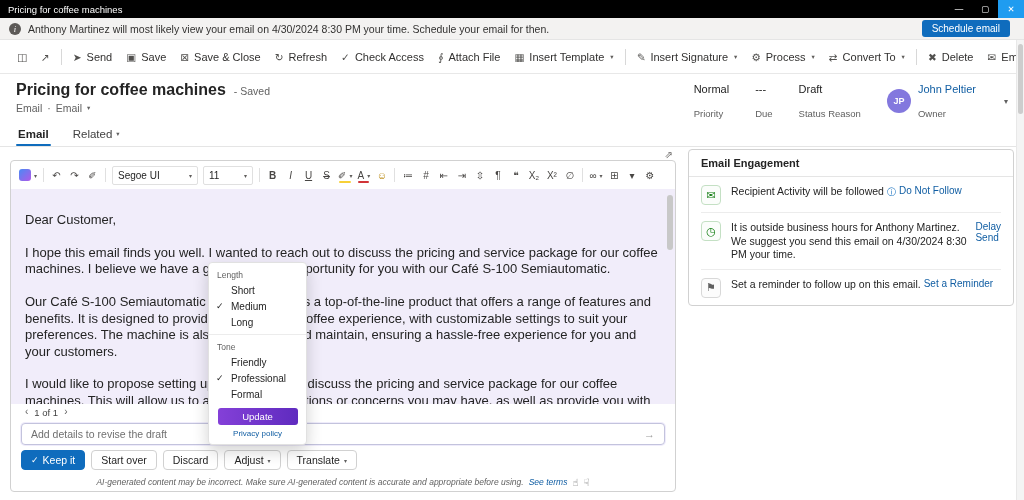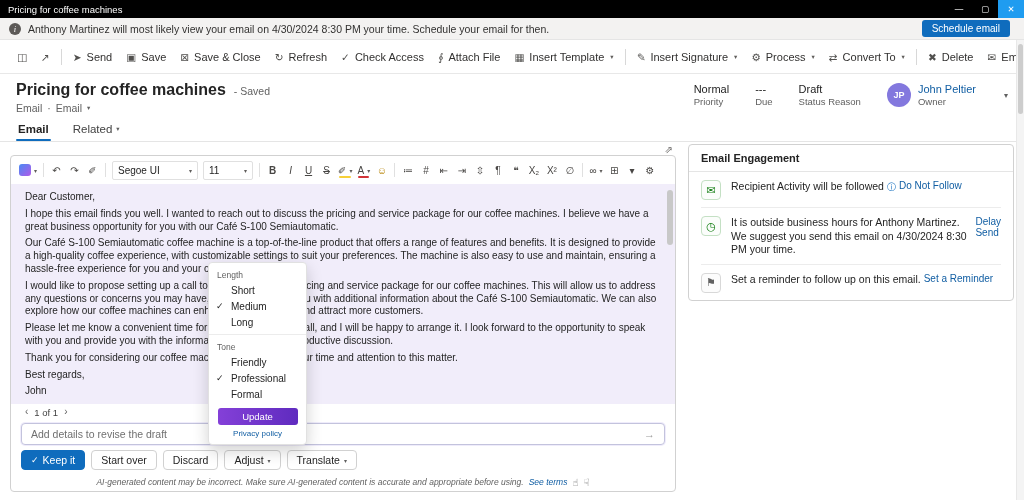--- a/index.html
+++ b/index.html
@@ -29,21 +29,21 @@
   .cmd-chev { font-size:6.5px; color:#605e5c; margin-left:1px; }
 
   
   .rec-header { padding:7px 16px 3px; display:flex; align-items:flex-start; flex:none; }
   .rh-title-row { display:flex; align-items:baseline; }
   .rh-title { font-size:16px; font-weight:700; color:#242424; }
   .saved { font-size:10.5px; color:#616161; margin-left:8px; }
   .rh-crumb { font-size:10.5px; color:#616161; margin-top:3px; display:flex; gap:5px; align-items:center; }
   .crumb-chev { font-size:6.5px; color:#616161; }
   .rh-right { margin-left:auto; display:flex; gap:26px; align-items:center; padding-top:2px; }
-  .fieldg { display:flex; flex-direction:column; gap:1px; }
+  .fieldg { display:flex; flex-direction:column; gap:13px; }
   .fieldv { font-size:11px; color:#242424; }
   .fieldl { font-size:9.5px; color:#616161; }
   .owner { display:flex; gap:7px; align-items:center; }
   .avatar { width:24px; height:24px; border-radius:50%; background:#8378de; color:#fff; font-size:9px; font-weight:700; display:flex; align-items:center; justify-content:center; flex:none; }
   .owner .fieldv { color:#115ea3; }
   .hdr-chev { font-size:8px; color:#616161; margin-left:2px; }
 
   
   .tabs { padding:0 16px; display:flex; gap:20px; border-bottom:1px solid #e5e5e5; height:25px; align-items:flex-end; flex:none; }
   .tab { font-size:11.5px; color:#424242; padding:0 2px 6px; position:relative; display:flex; gap:4px; align-items:center; }
@@ -67,21 +67,21 @@
   .ft-btn.st { text-decoration:line-through; }
   .ft-btn.emoji { color:#b8860b; }
   .ft-bar { position:absolute; left:3px; right:3px; bottom:2px; height:2.5px; border-radius:1px; }
   .ft-div { width:1px; height:14px; background:#e0e0e0; margin:0 3px; flex:none; }
   .ft-select { border:1px solid #e0e0e0; border-radius:2px; height:19px; display:inline-flex; align-items:center; justify-content:space-between; font-size:10px; color:#242424; padding:0 5px; margin:0 2px; }
   .ft-chev { font-size:6px; color:#605e5c; margin-left:3px; }
   .copilot-gem { width:12px; height:12px; border-radius:3px; background:linear-gradient(135deg,#4a8af4,#b05ae8); display:inline-block; }
 
   
   .email-body { flex:1; background:#f1edfa; padding:7px 14px 0; overflow:hidden; position:relative; min-height:0; }
-  .para { font-size:10px; line-height:1.28; color:#242424; margin:0 0 4px; }
+  .para { font-size:13px; line-height:1.28; color:#242424; margin:16px 0 4px; }
   .body-scroll-thumb { position:absolute; top:6px; right:2px; width:6px; height:55px; background:#c8c8c8; border-radius:3px; }
 
   .pager { height:16px; display:flex; align-items:center; gap:6px; padding:0 14px; font-size:9.5px; color:#424242; flex:none; }
   .pchev { font-size:10px; color:#616161; line-height:1; }
 
   .revise-row { padding:3px 10px 2px; flex:none; }
   .revise-input { height:22px; border:1px solid #c3c3dd; border-radius:4px; box-shadow:0 0 0 1px rgba(120,100,220,.12); display:flex; align-items:center; justify-content:space-between; padding:0 9px; font-size:10.5px; color:#707070; background:#fff; }
   .send-arrow { color:#9a9a9a; font-size:11px; }
 
   .action-row { display:flex; gap:6px; padding:3px 10px; align-items:center; flex:none; }

